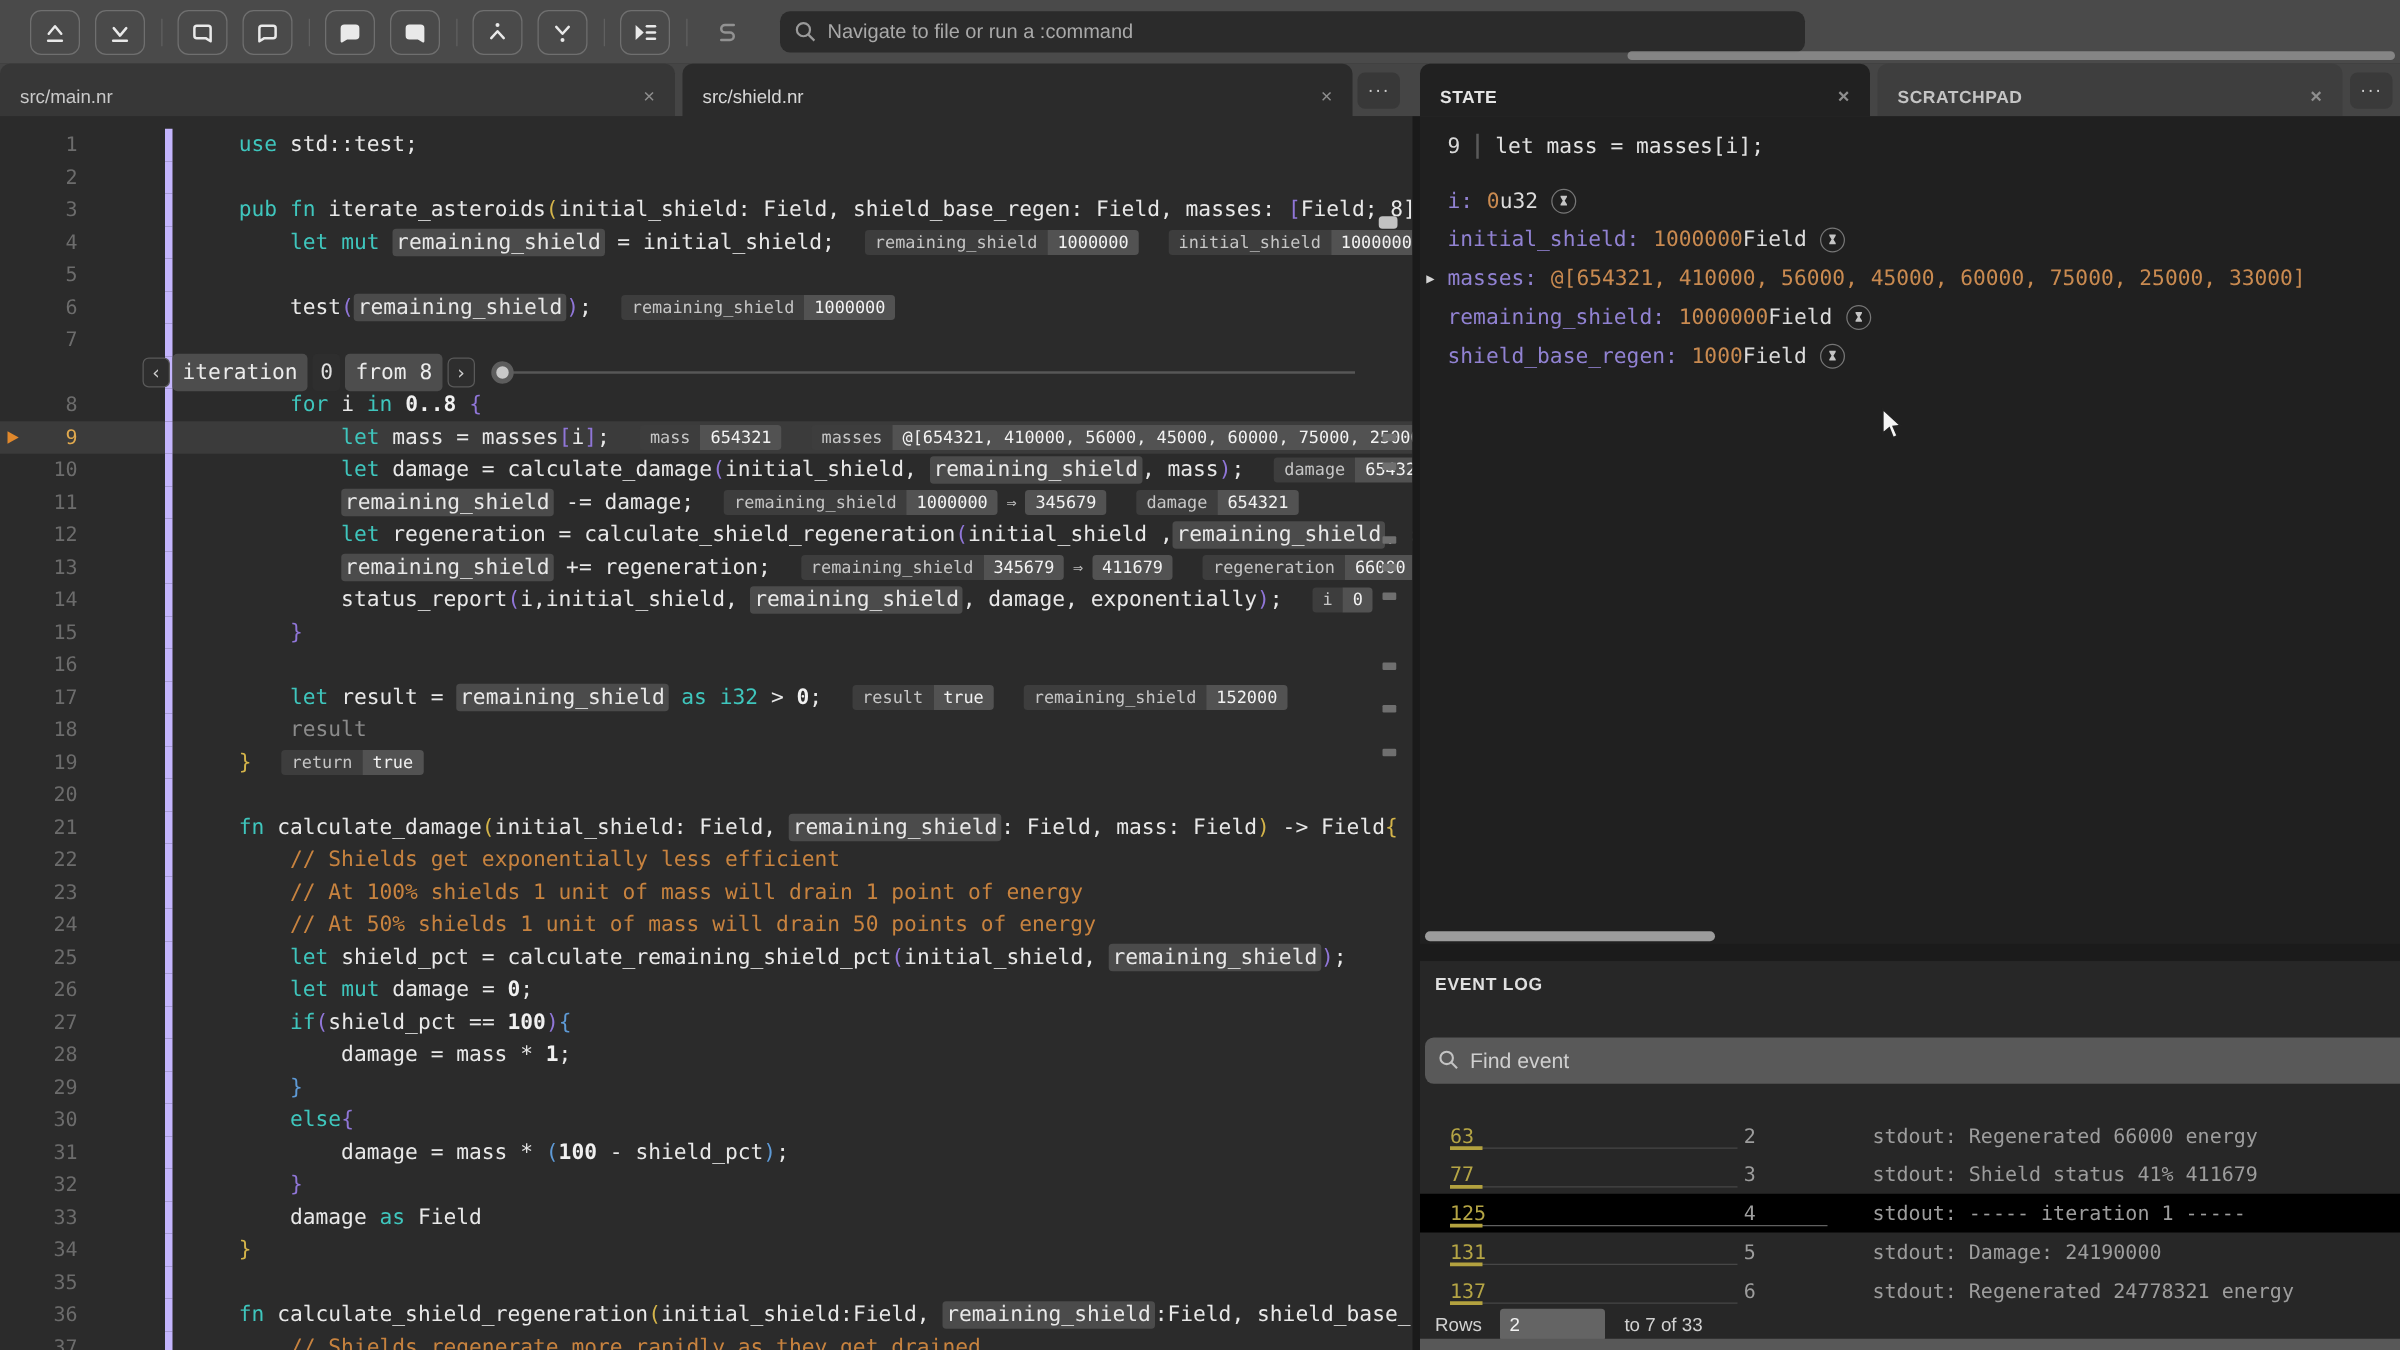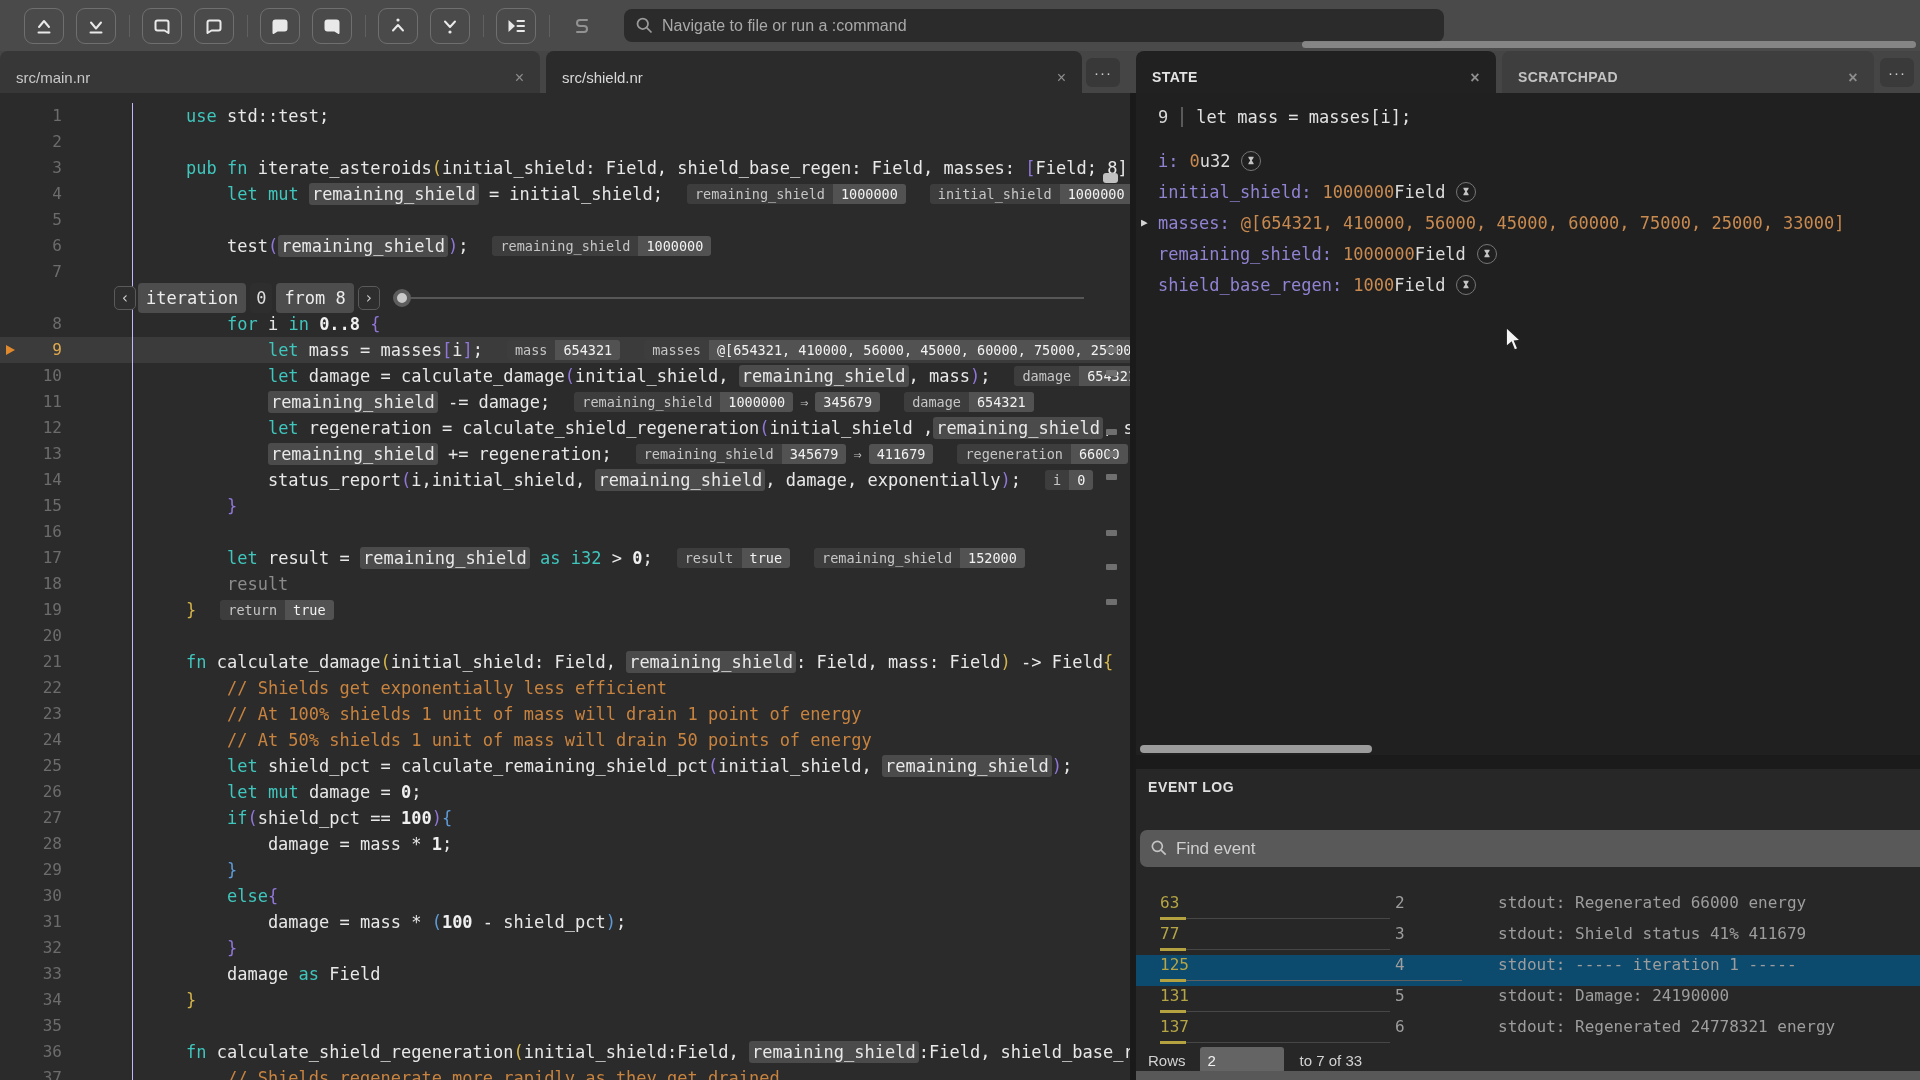--- a/index.html
+++ b/index.html
@@ -36,21 +36,21 @@
   #tab-scratch{left:1502px;width:372px;background:#3e3e3e;font-weight:600;letter-spacing:.4px;font-size:14px;color:#c4c4c4}
   
   #editor{position:absolute;left:0;top:93px;width:1130px;height:987px;background:#2b2b2b;overflow:hidden}
   #code{position:absolute;left:0;top:0;right:0;padding-top:10px}
   .crow{display:flex;height:26px;line-height:26px;font-family:"DejaVu Sans Mono",monospace;font-size:17px;position:relative}
   .crow.cur{background:#3b3b3b}
   .curarrow{position:absolute;left:6px;top:8px;width:0;height:0;border-left:9px solid #e0882c;
        border-top:5px solid transparent;border-bottom:5px solid transparent}
   .gnum{width:62px;flex:none;text-align:right;color:#6c6c6c;font-size:16px}
   .crow.cur .gnum{color:#e0a94e}
-  .gcode{flex:1 1 auto;margin-left:70px;border-left:1px solid #c4b5fd;padding-left:53px;white-space:pre;
+  .gcode{flex:1 1 auto;margin-left:70px;border-left:6px solid #c4b5fd;padding-left:53px;white-space:pre;
        overflow:hidden;color:#e8e8e8}
   .kw{color:#3fc6bd}.id{color:#e8e8e8}.dim{color:#8b8b8b}.cm{color:#c8833f}
   .num{color:#f0f0f0;font-weight:700}
   .p1{color:#d4b44a}.p2{color:#9076d8}.p3{color:#5e9ad6}
   .hl{background:#4b4b4b;border-radius:3px;padding:1px 3px}
   .badge{display:inline-flex;align-items:center;margin-left:24px;vertical-align:1px;font-size:13.5px;line-height:20px}
   .bn{background:#3d3d3d;color:#c6c6c6;padding:0 8px;border-radius:3px 0 0 3px}
   .bv{background:#525252;color:#f2f2f2;padding:0 8px;border-radius:0 3px 3px 0}
   .bv.lone{border-radius:3px}
   .barr{color:#bdbdbd;margin:0 7px}
@@ -85,23 +85,23 @@
   #rp-divider{position:absolute;left:1136px;top:755px;width:784px;height:14px;background:#1b1b1b}
   
   #eventlog{position:absolute;left:1136px;top:769px;width:784px;height:311px;background:#272727;overflow:hidden}
   .eltitle{position:absolute;left:12px;top:10px;font-size:14px;font-weight:700;color:#e0e0e0;letter-spacing:.6px}
   #findwrap{position:absolute;left:4px;top:61px;width:924px;height:37px;background:#595959;border-radius:7px}
   #findwrap .mag{position:absolute;left:9px;top:8px;opacity:.9}
   #find-input{width:100%;height:100%;box-sizing:border-box;background:transparent;border:none;outline:none;
        color:#d6d6d6;font:17px "Liberation Sans",sans-serif;padding-left:36px}
   #find-input::placeholder{color:#cfcfcf}
   #event-rows{position:absolute;left:0;top:124px;right:0}
-  .erow{height:31px;display:flex;padding-left:24px;position:relative;
+  .erow{height:31px;display:flex;align-items:center;padding-left:24px;position:relative;
        font-family:"DejaVu Sans Mono",monospace;font-size:16px;color:#9d9d9d}
-  .erow.sel{background:#0c4a6e}
+  .erow.sel{background:#000000}
   .etick{color:#b5a545;width:235px;flex:none}
   .eseq{width:103px;flex:none}
   .emsg{flex:1;white-space:pre}
   .tline{position:absolute;left:24px;top:25px;width:230px;height:1px;background:#474747}
   .erow.sel .tline{width:302px;background:#606060}
   .tbar{position:absolute;left:24px;top:24px;width:26px;height:3px;background:#b3a23f}
   #el-footer{position:absolute;left:12px;top:278px;display:flex;align-items:center;font-size:15px;color:#d2d2d2}
   #rows-input{width:74px;height:24px;background:#646464;border:none;border-radius:3px;color:#f2f2f2;
        font:15px "Liberation Sans",sans-serif;padding-left:8px;margin-left:14px;outline:none}
   #rows-range{margin-left:16px}

